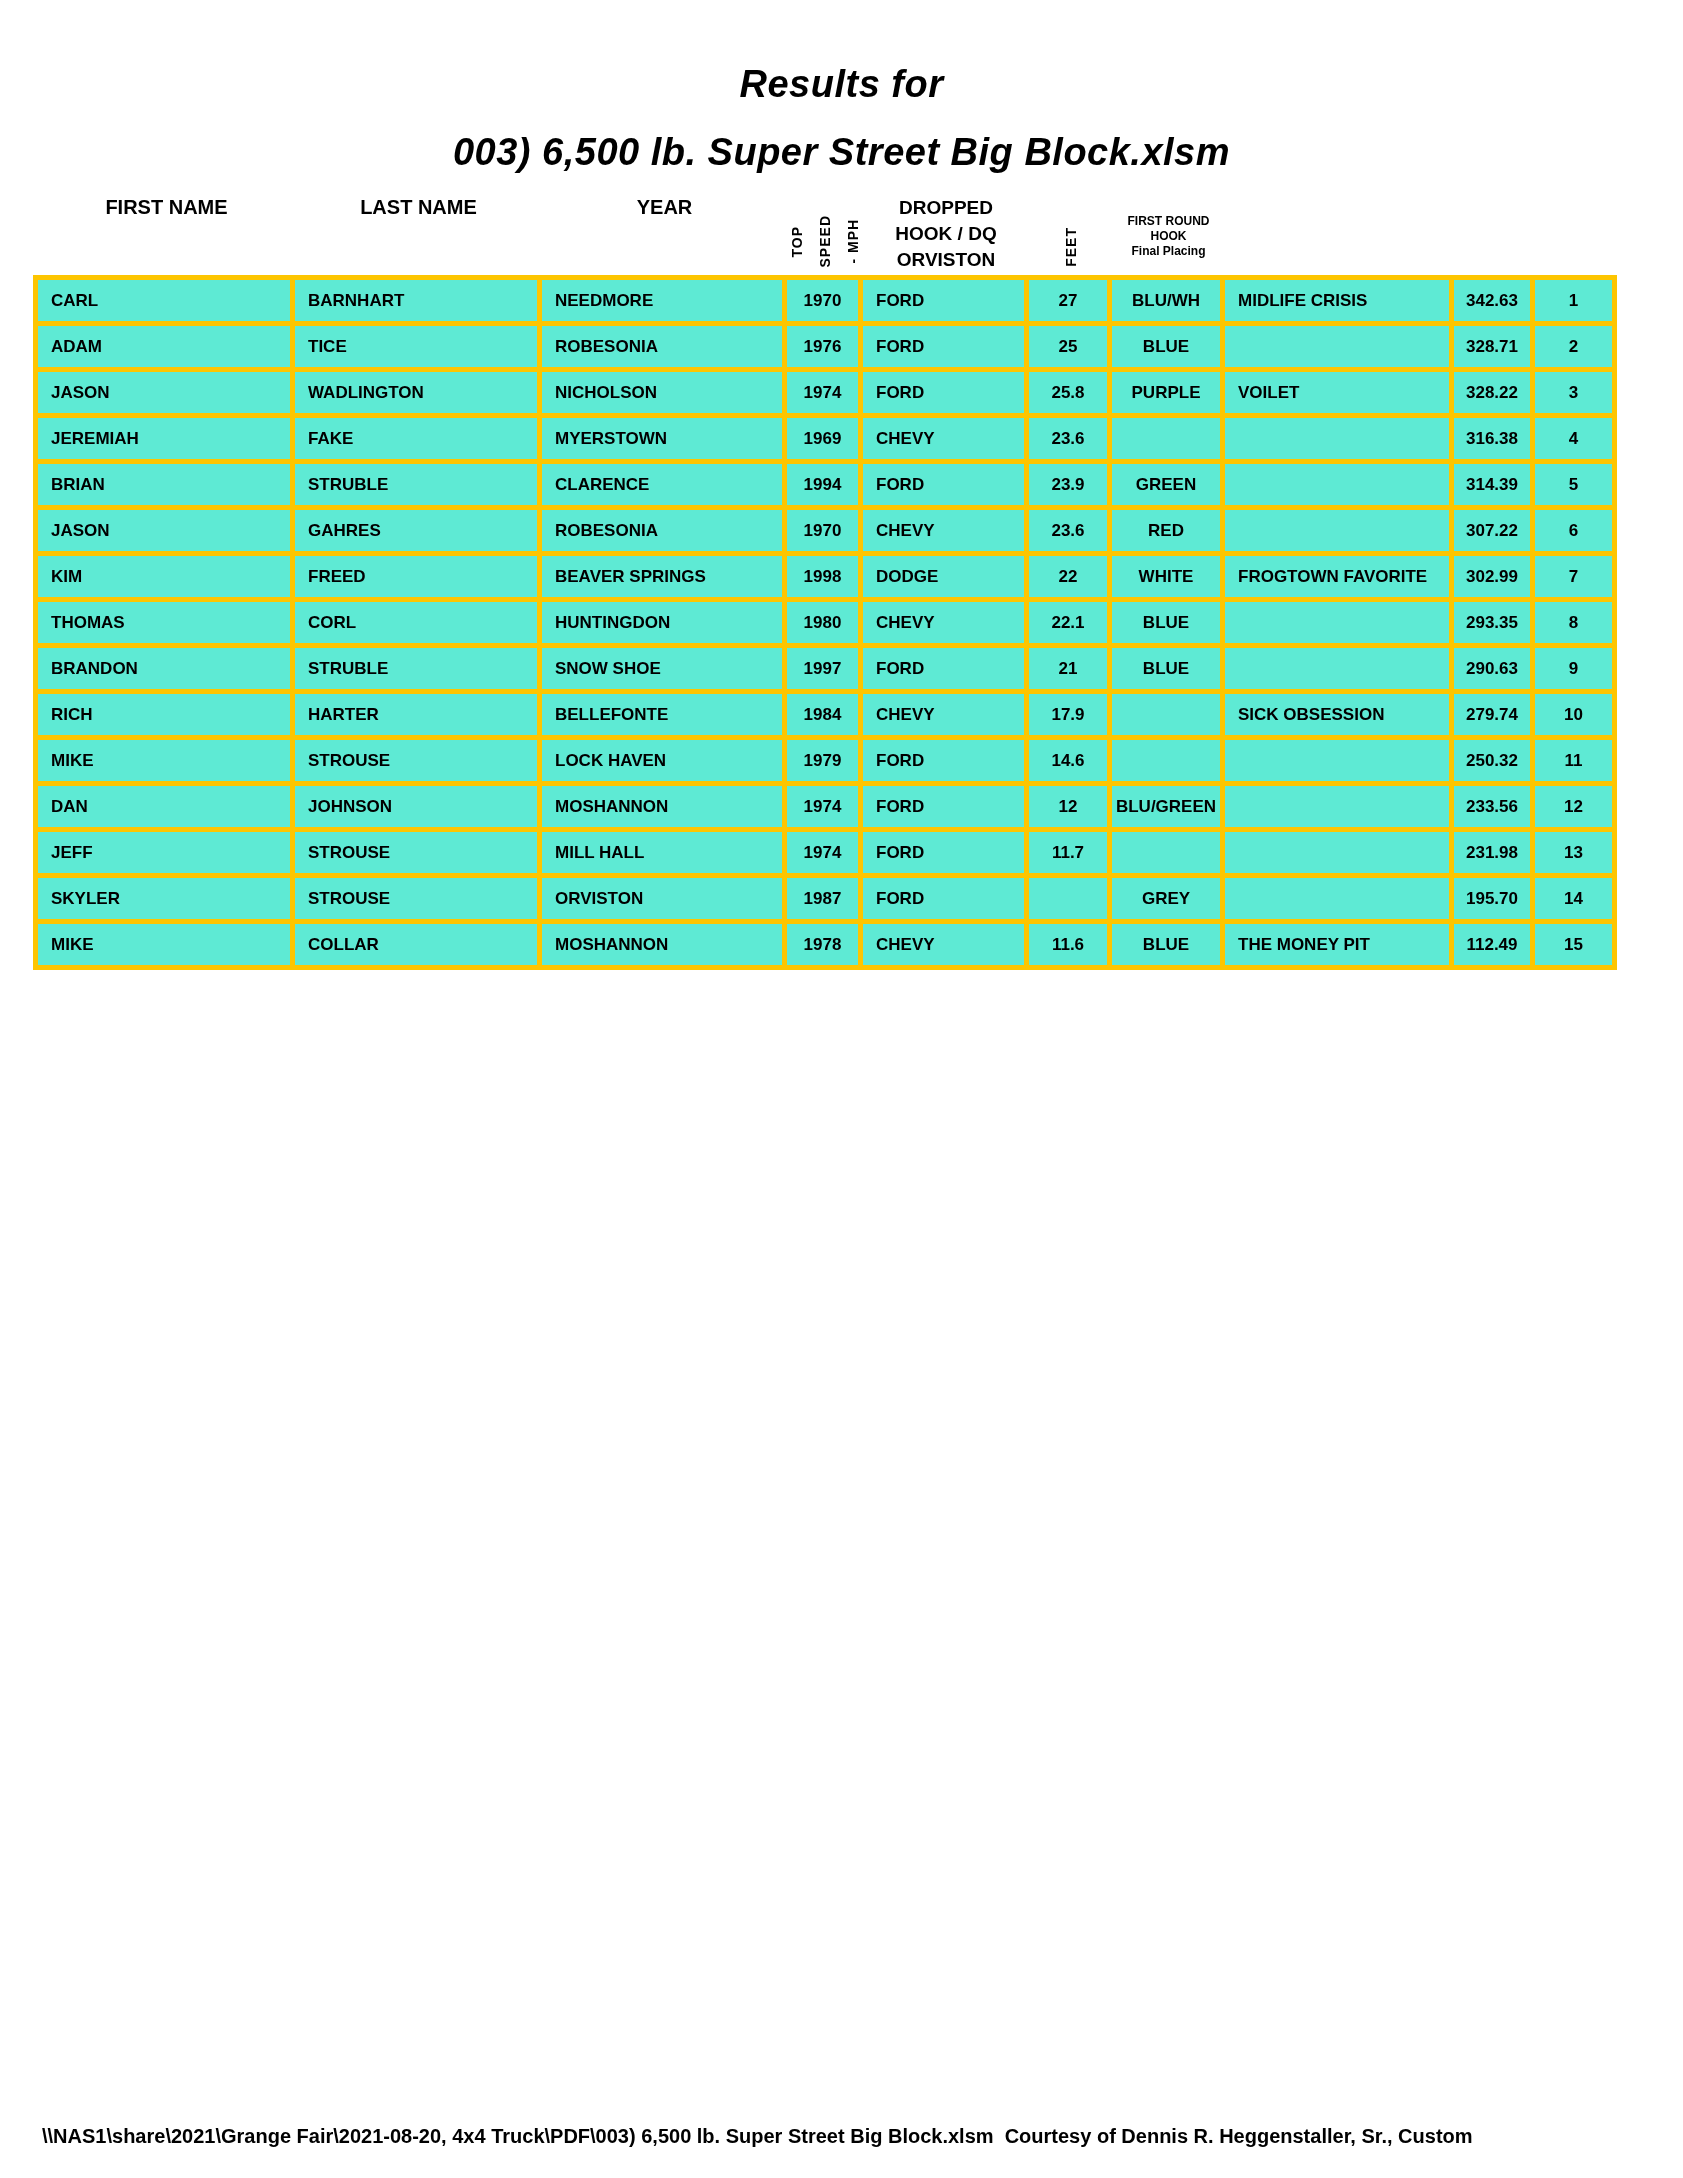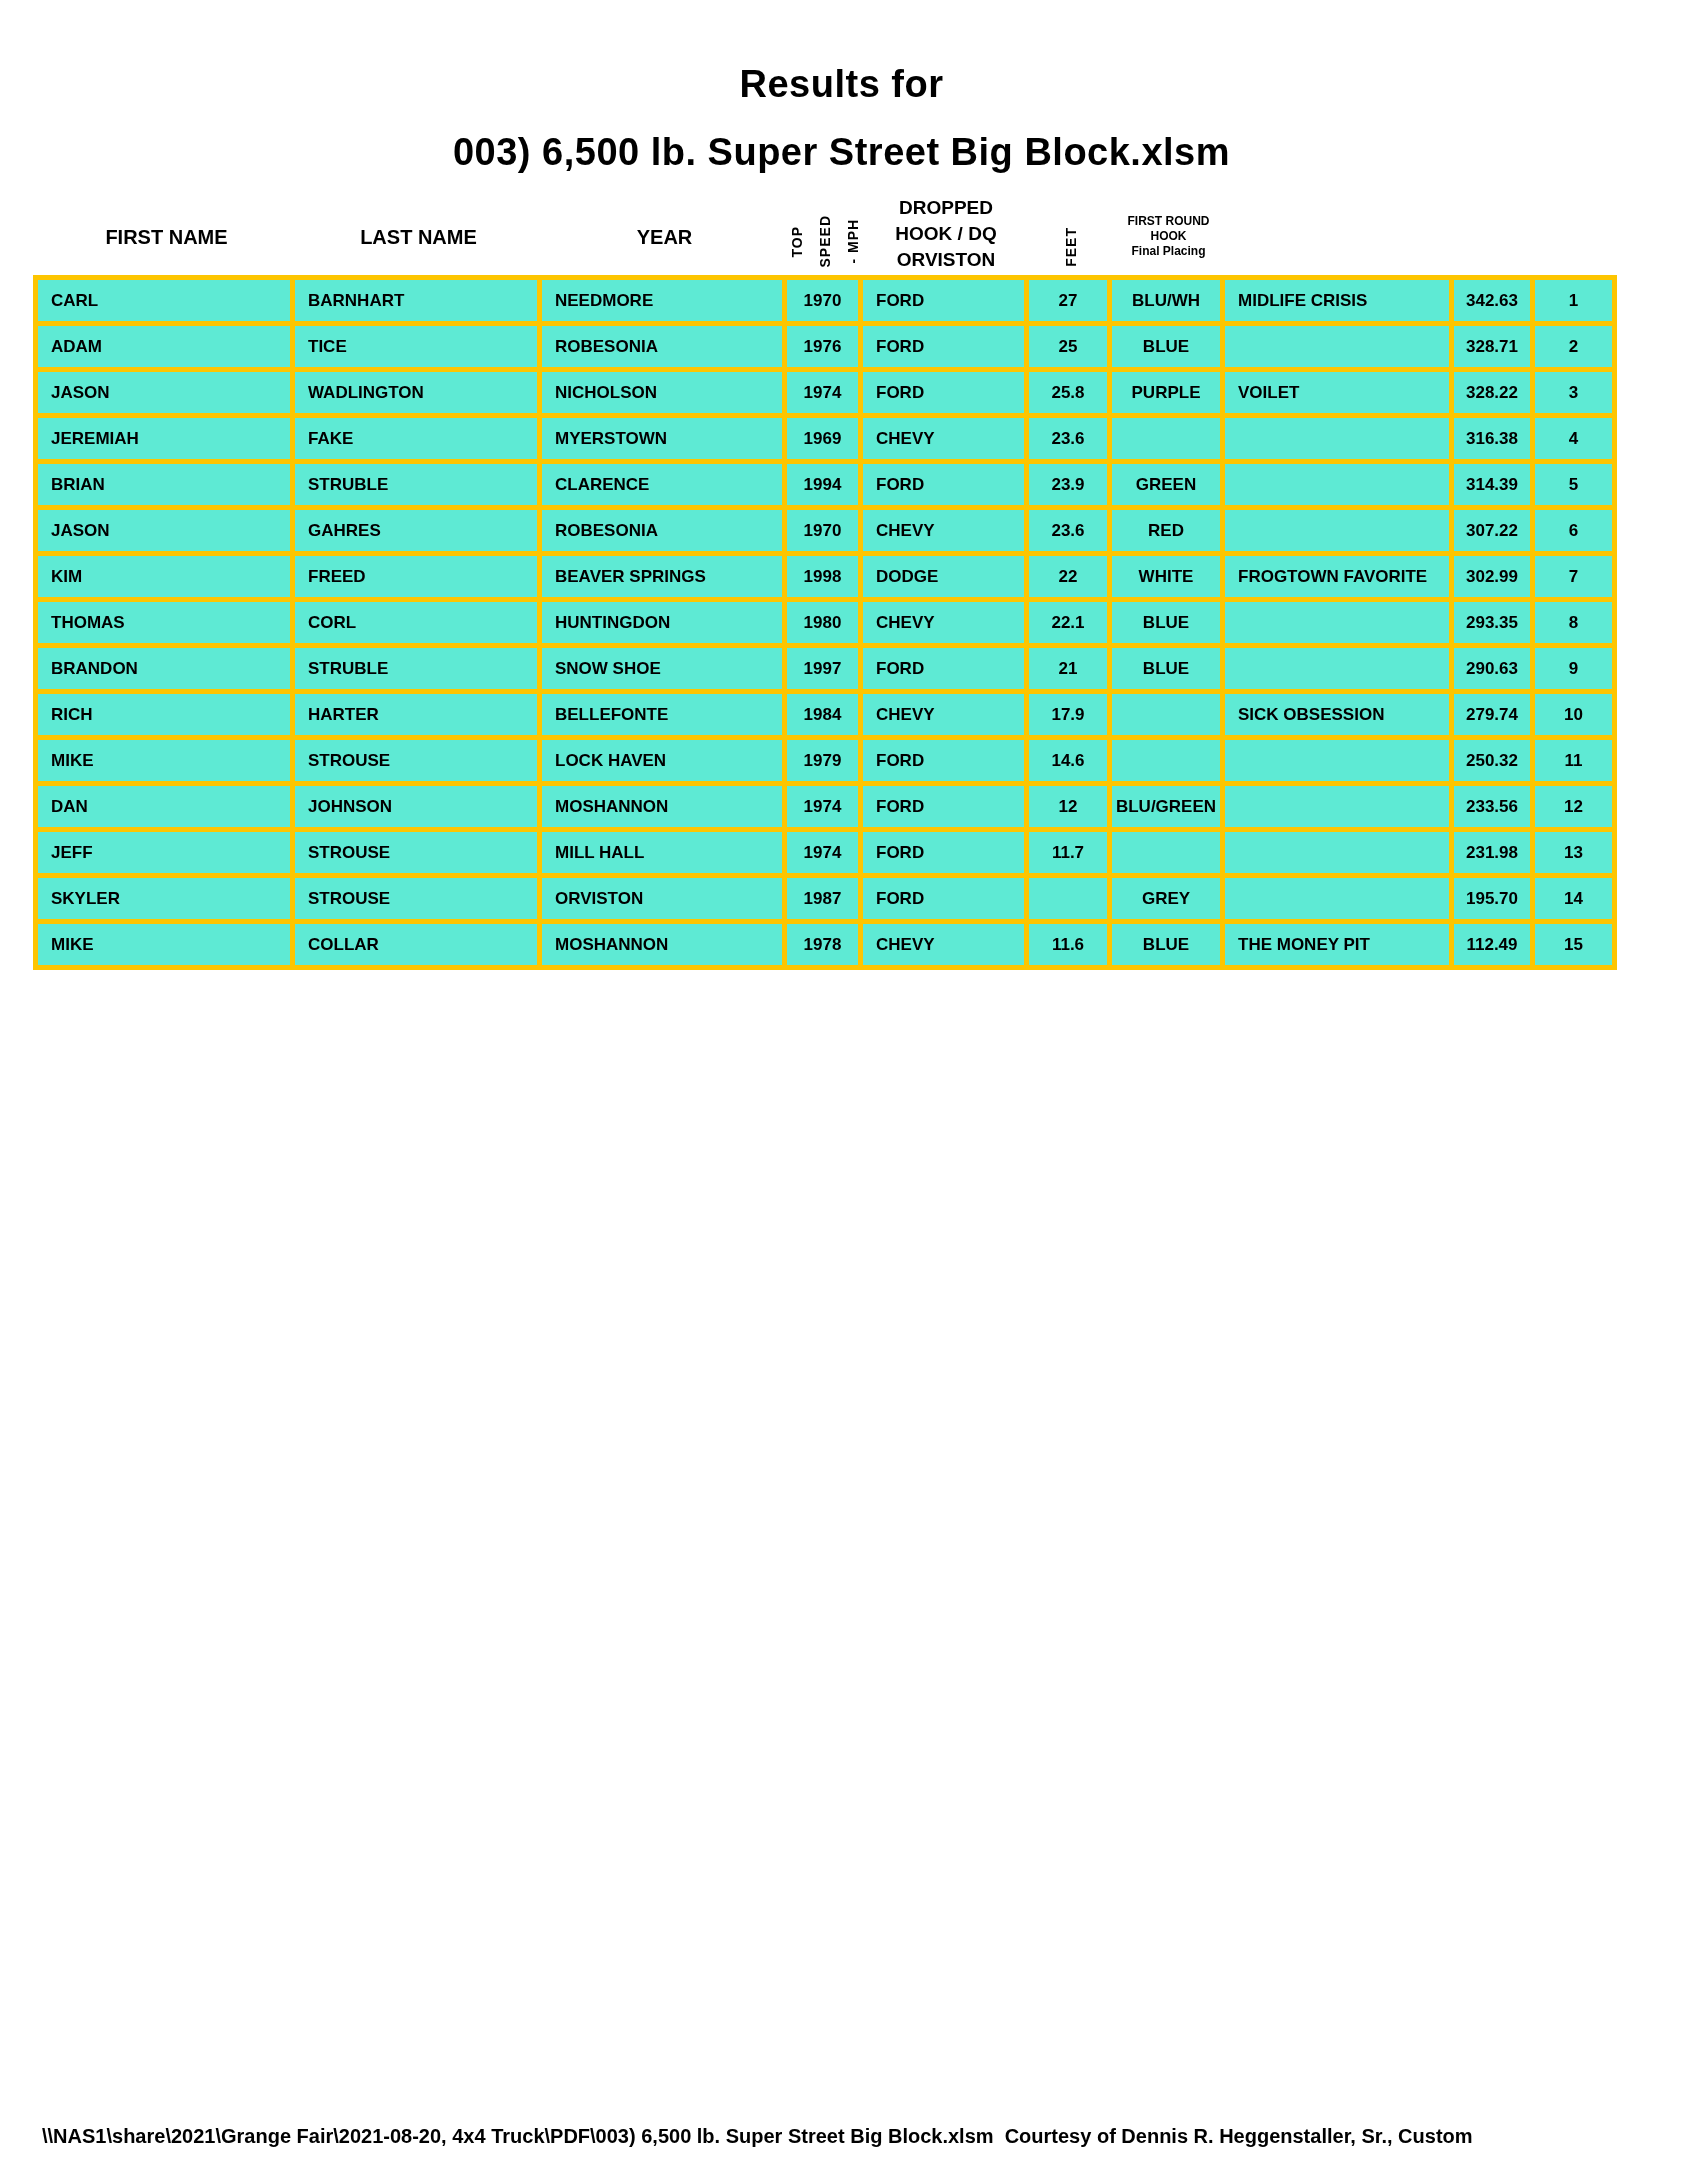--- a/index.html
+++ b/index.html
@@ -16,20 +16,21 @@
   :root { --gold: #FDC500; }
 
   .title {
     position: absolute;
     left: 0;
     width: 1683px;
     text-align: center;
     font-size: 38px;
     line-height: 42px;
     letter-spacing: 0.5px;
+    font-style: italic;
   }
   #title1 { top: 63px; }
   #title2 { top: 131px; }
 
   
   .thead {
     position: absolute;
     top: 166px;
     left: 33px;
     margin-left: 5px;
@@ -37,21 +38,21 @@
     display: grid;
     grid-template-columns: 257px 247px 245px 76px 166px 83px 113px 229px 81px 82px;
   }
   .hc {
     display: flex;
     flex-direction: column;
     justify-content: flex-end;
     align-items: center;
     text-align: center;
   }
-  .h-main  { font-size: 20px; padding-bottom: 26px; }
+  .h-main  { font-size: 20px; padding-bottom: 26px; justify-content: center; }
   .h-drop  { font-size: 19px; line-height: 26px; padding-bottom: 2px; }
   .h-place { font-size: 12px; line-height: 15px; padding-bottom: 16px; }
   .h-vert  { padding-bottom: 8px; }
   .vert {
     writing-mode: vertical-rl;
     transform: rotate(180deg);
     white-space: pre-line;
     font-size: 14px;
     line-height: 28px;
     letter-spacing: 1px;

